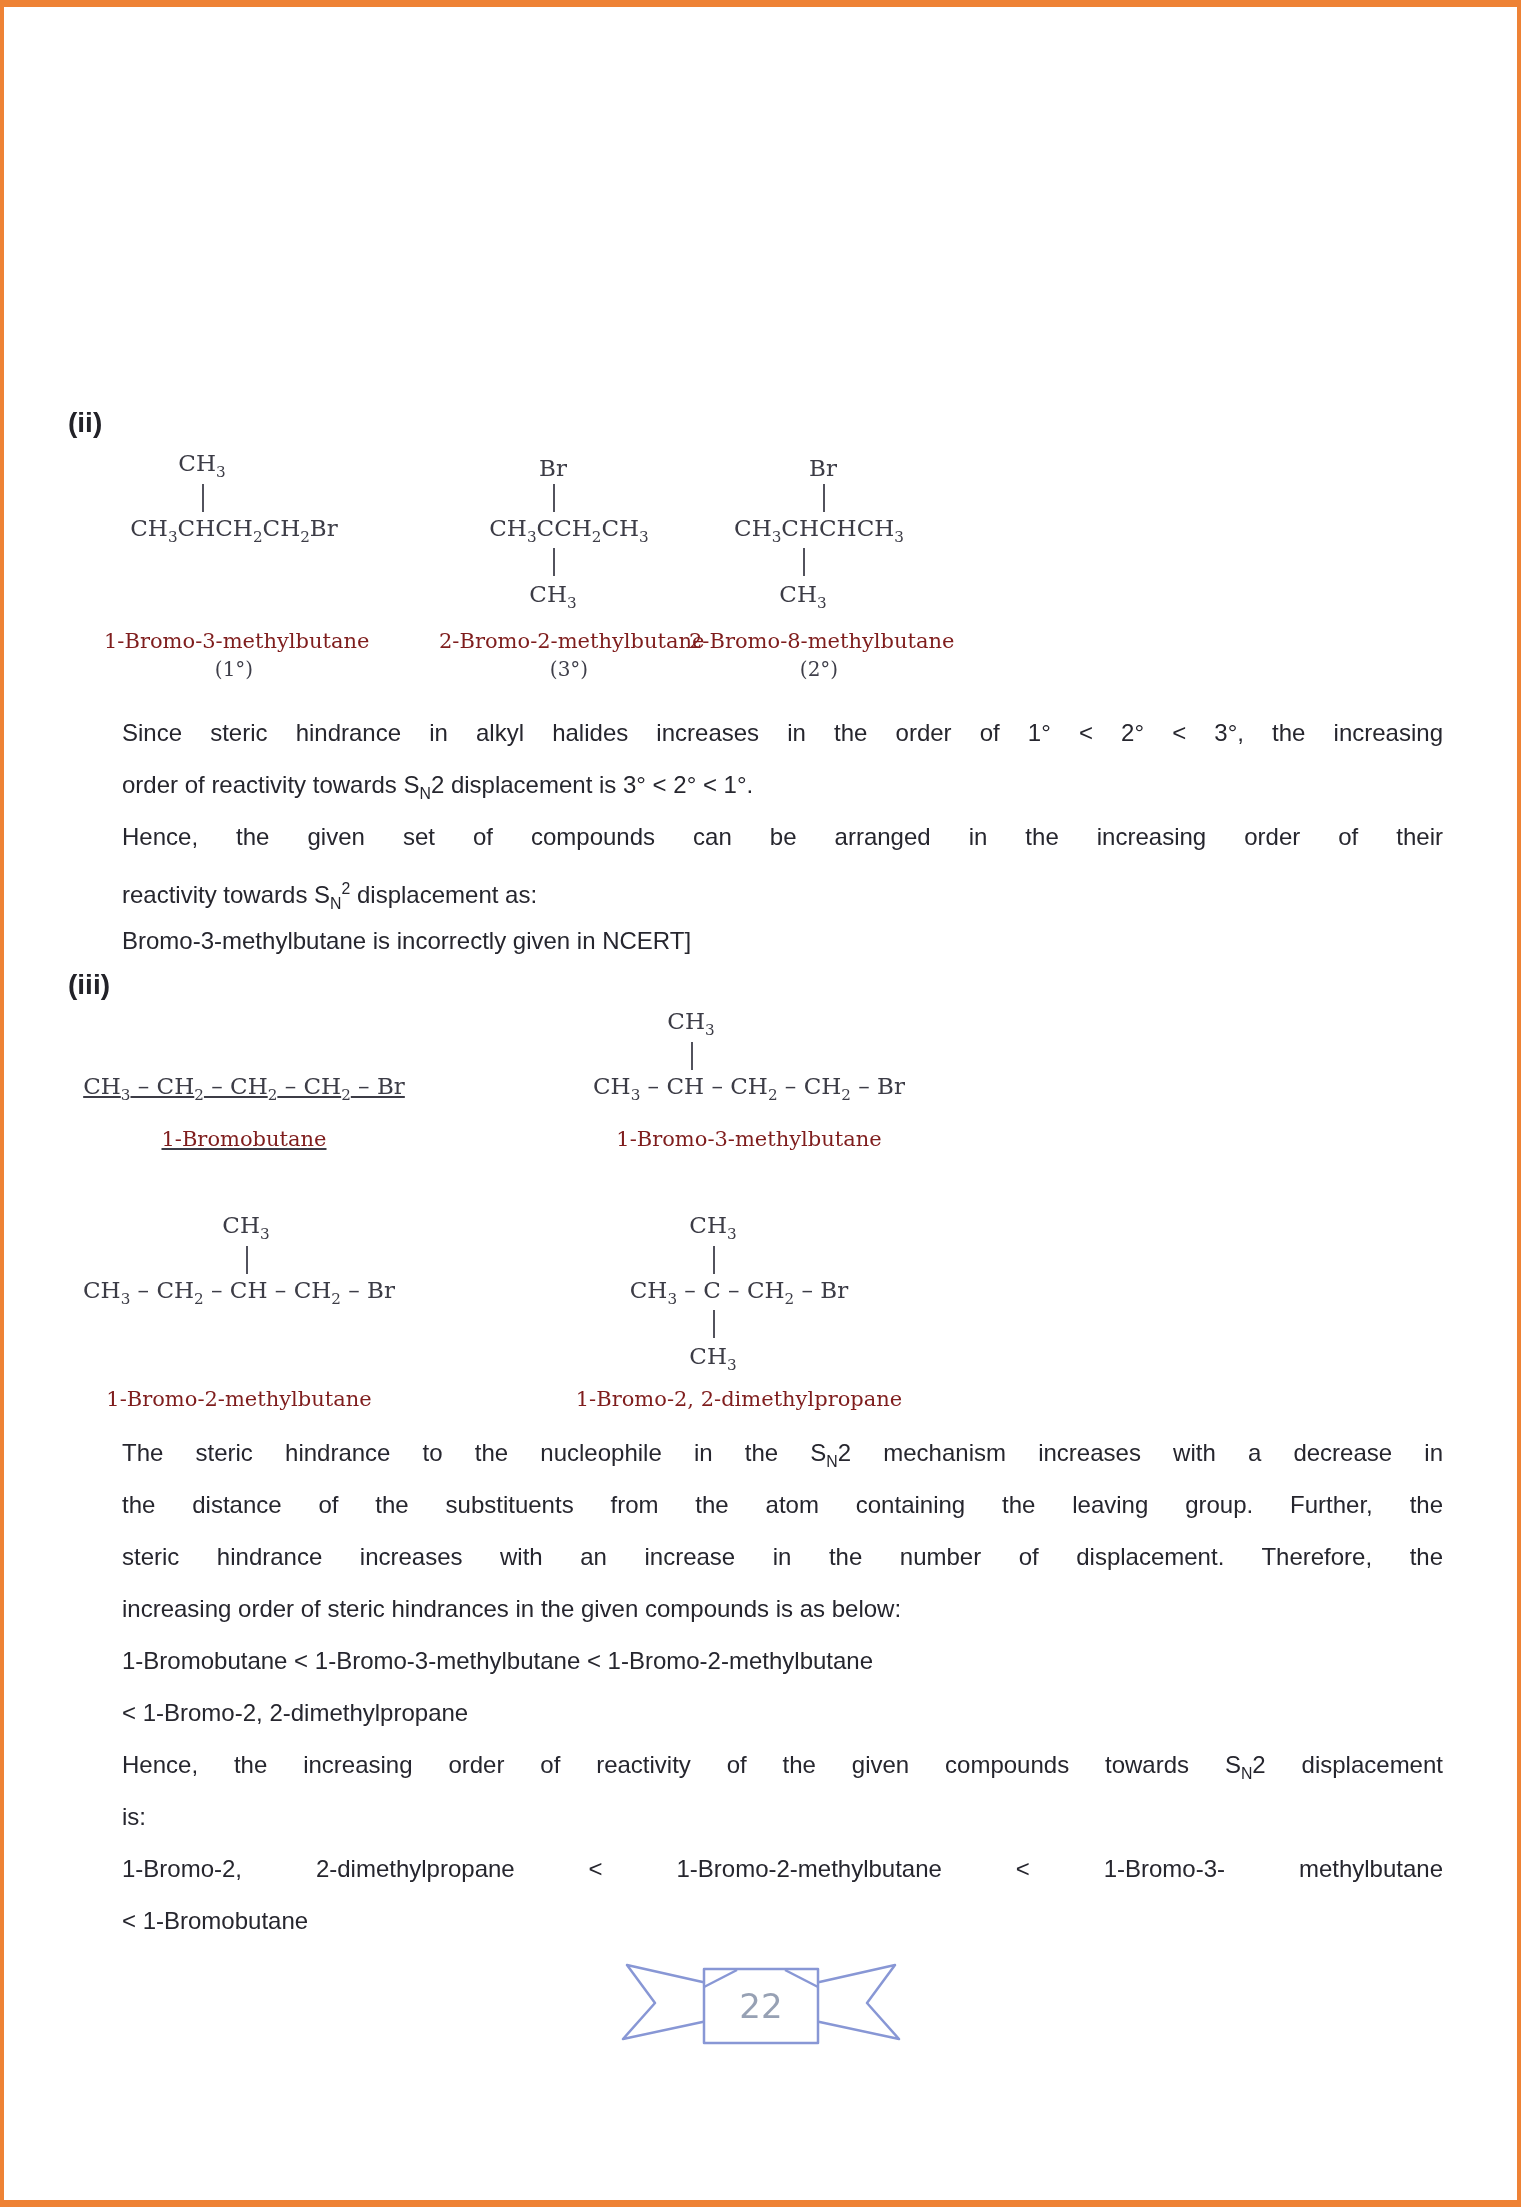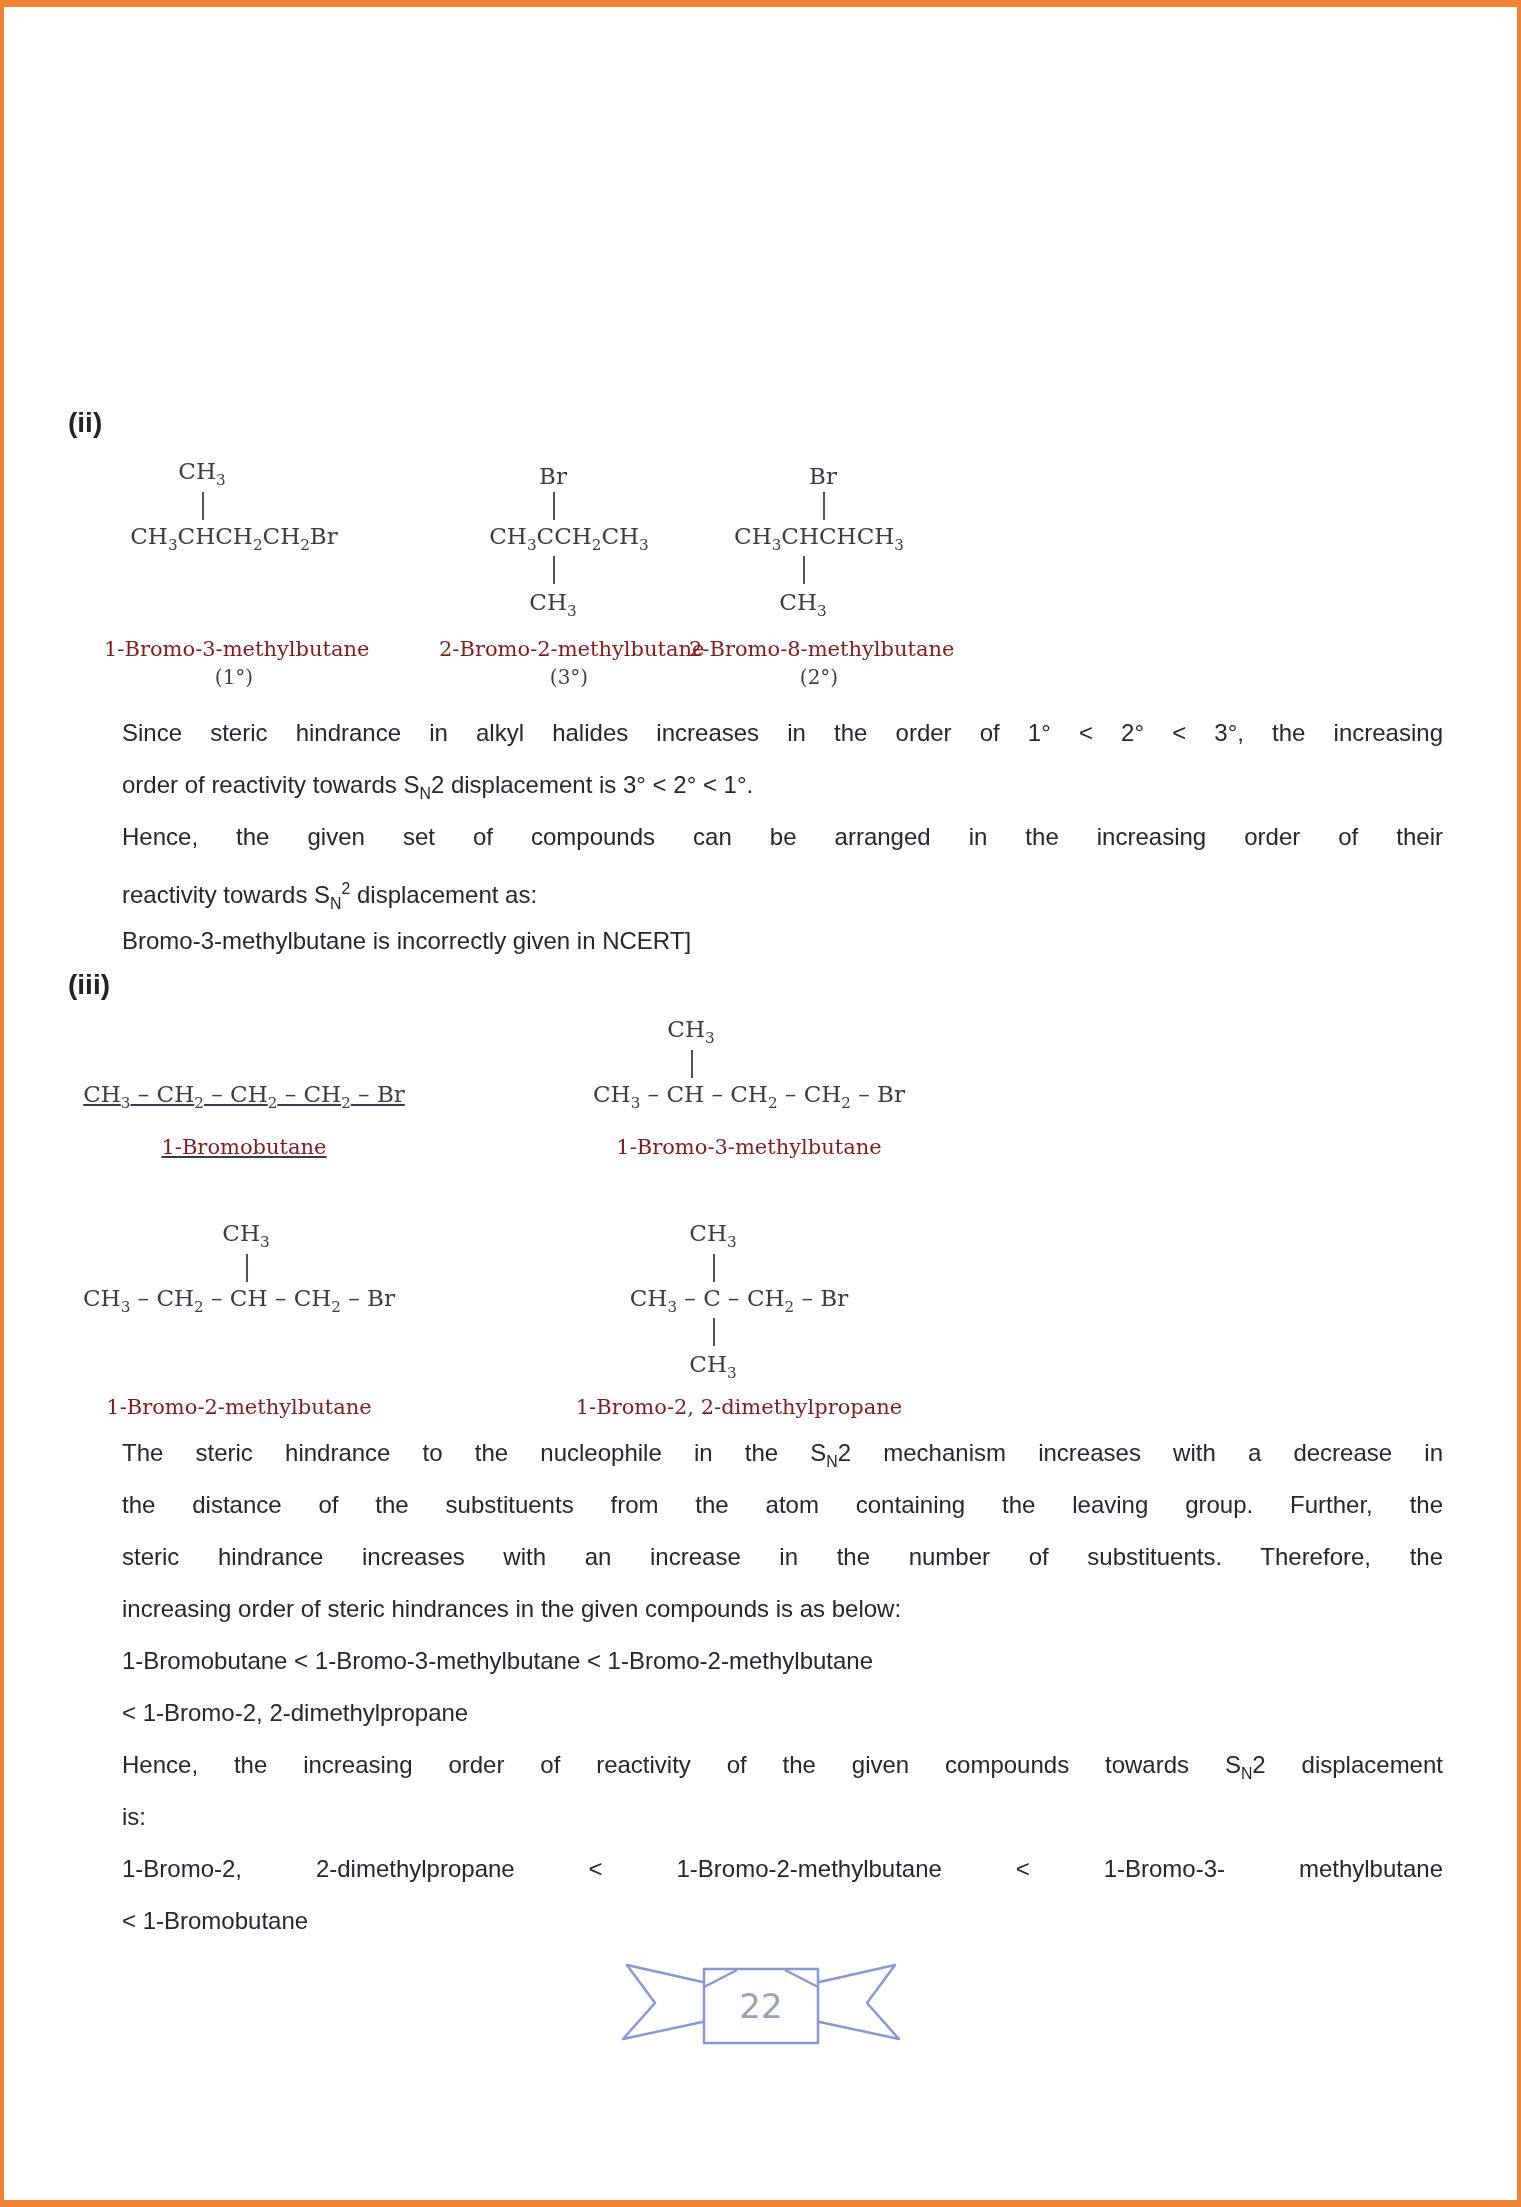--- a/index.html
+++ b/index.html
@@ -18,21 +18,21 @@
   }
   .heading{margin-left:64px;font-weight:bold;font-size:28px;color:#222228;}
   .h-ii{margin-top:400px;}
   .h-iii{margin-top:2px;}
 
   
   .struct-row{position:relative;width:100%;}
   .row-ii{height:240px;margin-top:12px;}
   .row-iii-1{height:152px;margin-top:8px;}
   .row-iii-2{height:208px;margin-top:52px;}
-  .struct{position:absolute;top:8px;font-family:"DejaVu Serif",serif;font-size:23px;color:#3c3c46;}
+  .struct{position:absolute;top:0;font-family:"DejaVu Serif",serif;font-size:23px;color:#3c3c46;}
   .row-ii .struct.p1{left:100px;width:260px;}
   .row-ii .struct.p2{left:435px;width:260px;}
   .row-ii .struct.p3{left:685px;width:260px;}
   .row-iii-1 .struct.p1{left:70px;width:340px;text-decoration:underline;}
   .row-iii-1 .struct.p2{left:575px;width:340px;}
   .row-iii-2 .struct.p1{left:65px;width:340px;}
   .row-iii-2 .struct.p2{left:565px;width:340px;}
   .s-slot{position:relative;}
   .s-top,.s-bot{height:30px;}
   .s-line{height:34px;}
@@ -172,21 +172,21 @@
         <div class="s-slot s-bot">
           <span class="anch" style="left: 144px;">CH<sub>3</sub></span>
         </div>
         <div class="s-name">1-Bromo-2, 2-dimethylpropane</div>
       </div>
   </div>
 
   <div class="body-lines second">
       <div class="bodyline just">The steric hindrance to the nucleophile in the S<sub>N</sub>2 mechanism increases with a decrease in</div>
       <div class="bodyline just">the distance of the substituents from the atom containing the leaving group. Further, the</div>
-      <div class="bodyline just">steric hindrance increases with an increase in the number of substituents. Therefore, the</div>
+      <div class="bodyline just">steric hindrance increases with an increase in the number of displacement. Therefore, the</div>
       <div class="bodyline">increasing order of steric hindrances in the given compounds is as below:</div>
       <div class="bodyline">1-Bromobutane &lt; 1-Bromo-3-methylbutane &lt; 1-Bromo-2-methylbutane</div>
       <div class="bodyline">&lt; 1-Bromo-2, 2-dimethylpropane</div>
       <div class="bodyline just">Hence, the increasing order of reactivity of the given compounds towards S<sub>N</sub>2 displacement</div>
       <div class="bodyline">is:</div>
       <div class="bodyline just">1-Bromo-2, 2-dimethylpropane &lt; 1-Bromo-2-methylbutane &lt; 1-Bromo-3- methylbutane</div>
       <div class="bodyline">&lt; 1-Bromobutane</div>
     </div>
 
   <div class="ribbon">

